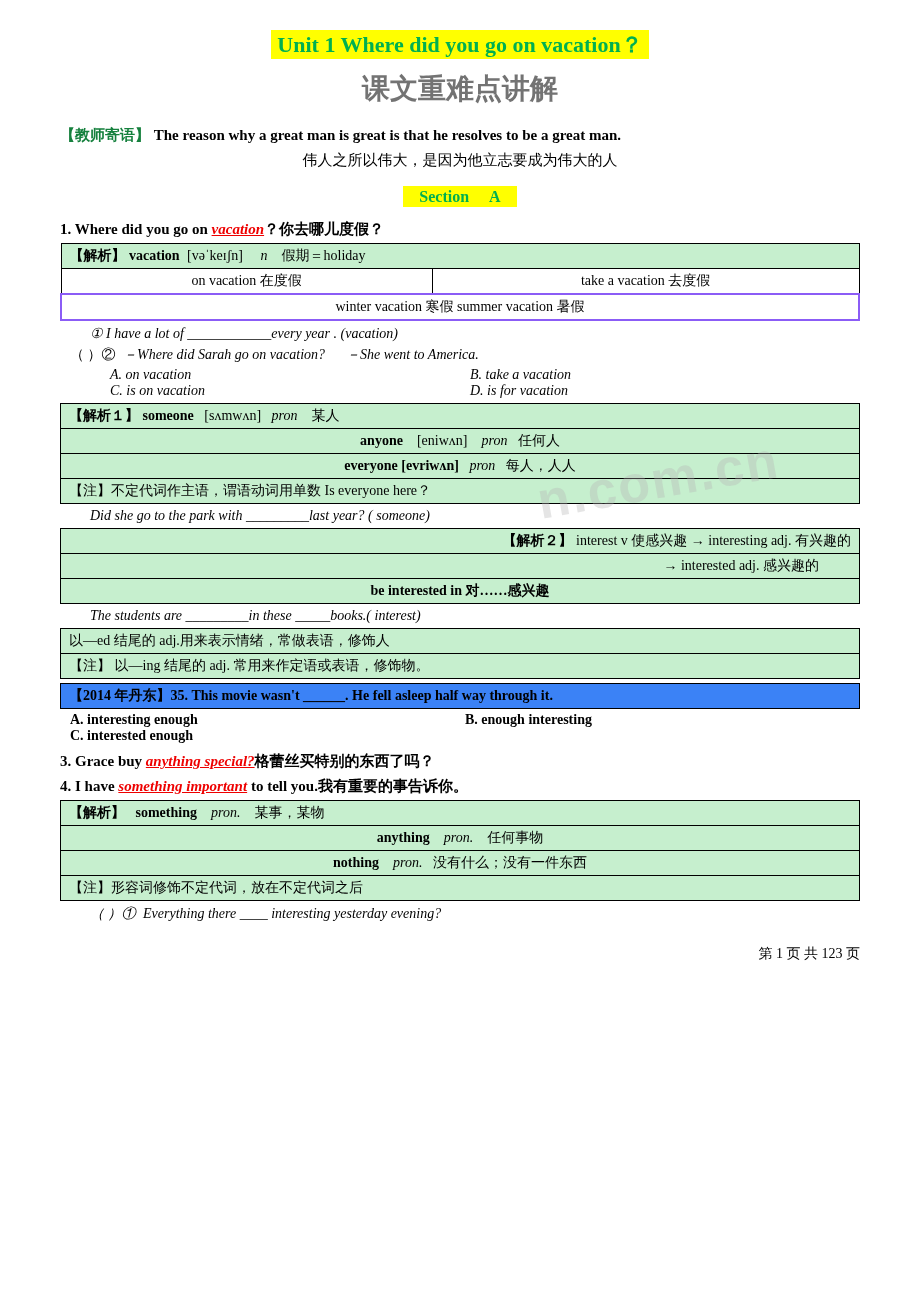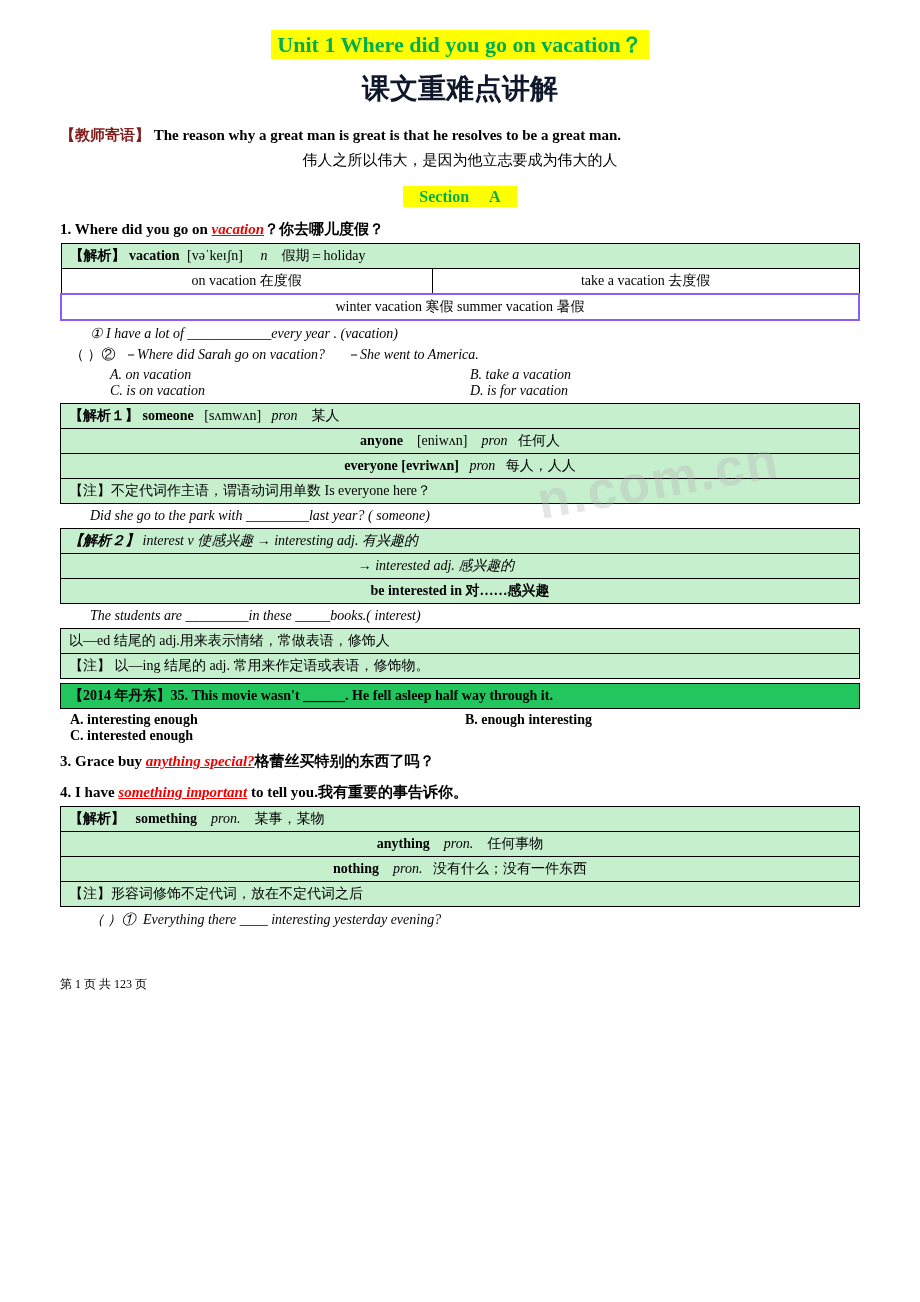--- a/index.html
+++ b/index.html
@@ -29,28 +29,28 @@
       background: #ffff00;
       padding: 2px 6px;
       font-family: "Times New Roman", serif;
     }
     .main-title {
       text-align: center;
       font-size: 28px;
       font-weight: bold;
       margin-bottom: 18px;
       font-family: "SimHei", "黑体", sans-serif;
-      color: #0f172a;
+      color: #737373;
     }
     .teacher-quote {
       margin: 10px 0 6px 0;
       font-size: 15px;
       font-weight: bold;
     }
-    .teacher-quote .bracket { color: #7f1d1d; }
+    .teacher-quote .bracket { color: #15803d; }
     .quote-cn {
       text-align: center;
       margin-bottom: 18px;
       font-size: 15px;
     }
     .section-title {
       text-align: center;
       margin: 18px 0 14px 0;
     }
     .section-title span {
@@ -98,30 +98,30 @@
       right: 80px;
       font-size: 52px;
       color: rgba(180,180,180,0.35);
       font-family: Arial, sans-serif;
       font-weight: bold;
       letter-spacing: 2px;
       pointer-events: none;
       transform: rotate(-10deg);
     }
     .page-footer {
-      text-align: left;
-      margin-top: 47px;
-      font-size: 12px;
+      text-align: right;
+      margin-top: 22px;
+      font-size: 14px;
     }
     .danke-box {
       border: 1px solid #000;
       padding: 3px 8px;
       font-size: 14px;
       margin: 3px 0;
-      background: #22c55e;
+      background: #3b82f6;
     }
     .answer-choices {
       display: grid;
       grid-template-columns: 1fr 1fr;
       margin: 3px 0 3px 20px;
       font-size: 14px;
     }
   </style>
 </head>
 <body>
@@ -235,27 +235,27 @@
   </tbody>
     </table>
 
   <div class="italic-line">
     <span style="font-style:italic;">Did she go to the park with _________last year? ( someone)</span>
   </div>
 
   <table class="box-table">
     <tbody>
         <tr class="box-row-green">
-      <td colspan="2" style="text-align:left;font-style:italic;">
+      <td colspan="2" style="text-align:right;">
         <span class="bold-label">【解析２】</span>
         <span>interest v 使感兴趣 → interesting adj. 有兴趣的</span>
       </td>
     </tr>
     <tr class="box-row-green">
-      <td colspan="2" style="padding-right:56px;font-style:italic;">
+      <td colspan="2" style="text-align:right; padding-right:40px;">
         <span>→ interested   adj. 感兴趣的</span>
       </td>
     </tr>
     <tr class="box-row-green">
       <td colspan="2" style="text-align:center;">
         <span style="font-weight:bold;">be interested in 对……感兴趣</span>
       </td>
     </tr>
   </tbody>
     </table>
@@ -283,21 +283,21 @@
     <div>A. interesting enough</div>
     <div>B. enough interesting</div>
     <div>C. interested enough</div>
   </div>
 
   <div class="question" style="margin-top:8px;">
     <span>3.</span>
     <span>Grace buy </span><span class="underline">anything special?</span><span>格蕾丝买特别的东西了吗？</span>
   </div>
 
-  <div class="question" style="margin-top:12px;">
+  <div class="question" style="margin-top:6px;">
     <span>4.</span>
     <span>I have </span><span class="underline">something important</span><span> to tell you.</span><span>我有重要的事告诉你。</span>
   </div>
 
   <table class="box-table">
     <tbody>
         <tr class="box-row-green">
       <td colspan="3" style="text-align:left;">
         <span class="bold-label">【解析】</span>
         &nbsp;

